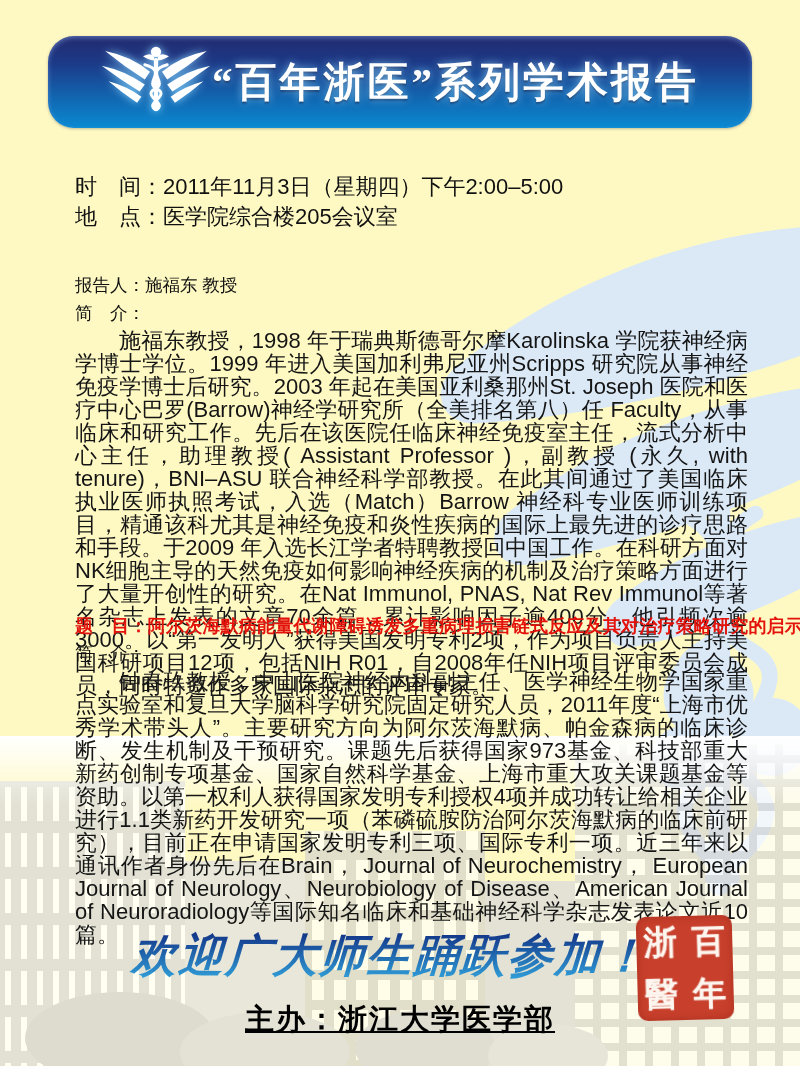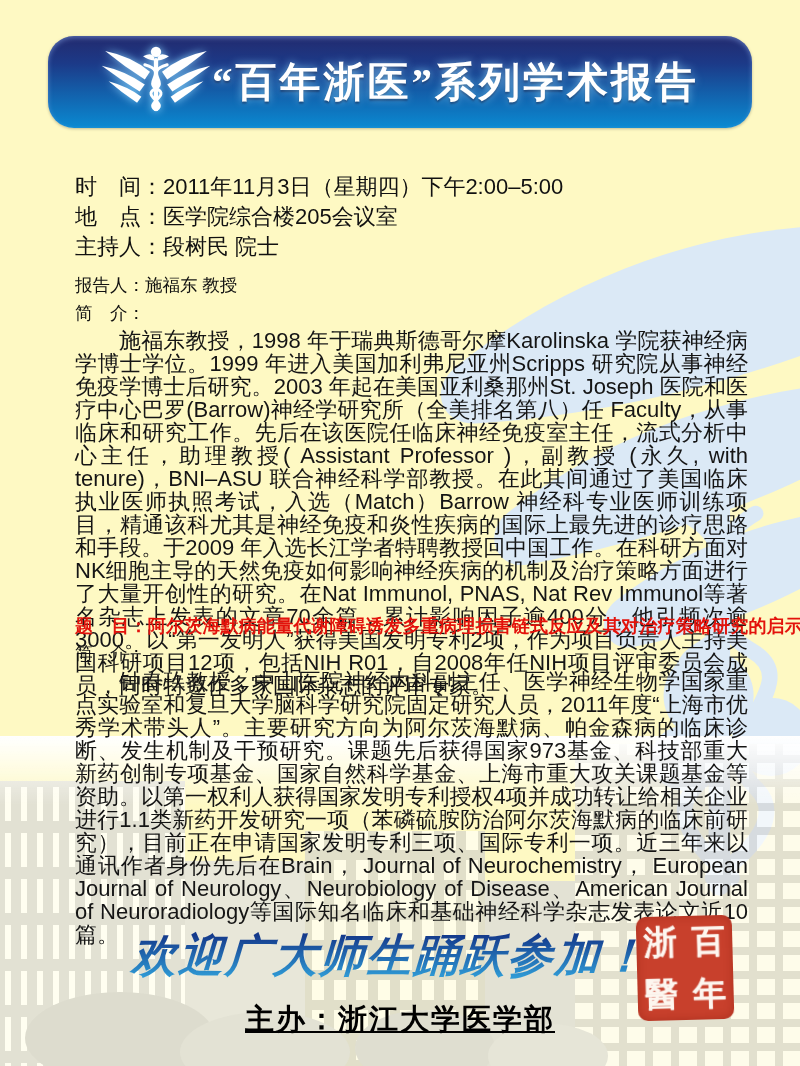--- a/index.html
+++ b/index.html
@@ -151,23 +151,20 @@
     <div class="banner-title">“百年浙医”系列学术报告</div>
   </div>
 
   <div class="info">
     <div class="info-row">
       <span class="info-label">时　间：</span><span>2011年11月3日（星期四）下午2:00–5:00</span>
     </div>
     <div class="info-row">
       <span class="info-label">地　点：</span><span>医学院综合楼205会议室</span>
     </div>
-    <div class="info-row">
-      <span class="info-label">主持人：</span><span>段树民 院士</span>
-    </div>
   </div>
 
   <div class="talk talk-1">
     <div class="meta-line">
       <span>报告人：</span><span>施福东 教授</span>
     </div>
     <div class="meta-line">
       <span>简　介：</span>
     </div>
     <div class="talk-abstract">施福东教授，1998 年于瑞典斯德哥尔摩Karolinska 学院获神经病学博士学位。1999 年进入美国加利弗尼亚州Scripps 研究院从事神经免疫学博士后研究。2003 年起在美国亚利桑那州St. Joseph 医院和医疗中心巴罗(Barrow)神经学研究所（全美排名第八）任 Faculty，从事临床和研究工作。先后在该医院任临床神经免疫室主任，流式分析中心主任，助理教授( Assistant Professor )，副教授 (永久, with tenure)，BNI–ASU 联合神经科学部教授。在此其间通过了美国临床执业医师执照考试，入选（Match）Barrow 神经科专业医师训练项目，精通该科尤其是神经免疫和炎性疾病的国际上最先进的诊疗思路和手段。于2009 年入选长江学者特聘教授回中国工作。在科研方面对NK细胞主导的天然免疫如何影响神经疾病的机制及治疗策略方面进行了大量开创性的研究。在Nat Immunol, PNAS, Nat Rev Immunol等著名杂志上发表的文章70余篇，累计影响因子逾400分，他引频次逾3000。以“第一发明人”获得美国发明专利2项，作为项目负责人主持美国科研项目12项，包括NIH R01，自2008年任NIH项目评审委员会成员，同时特邀作多家国际杂志的评审专家。</div>

